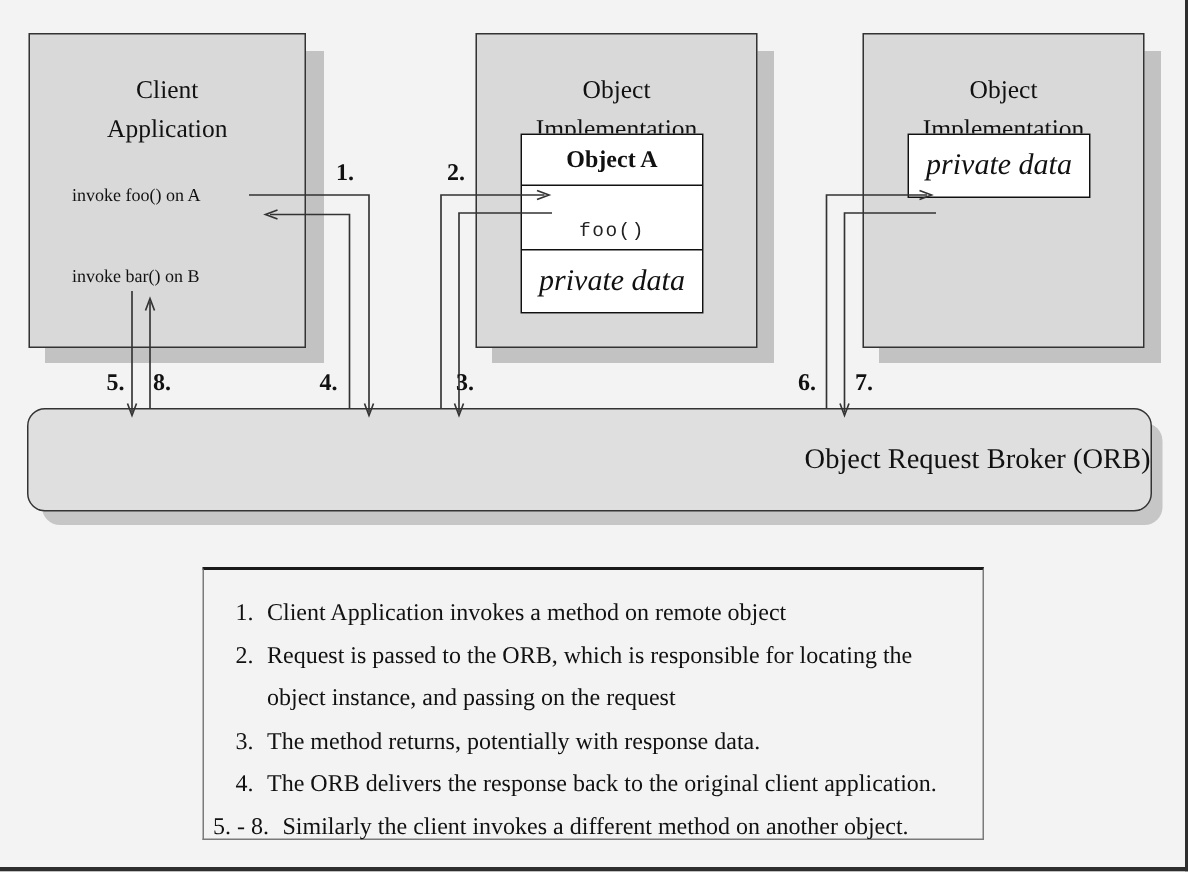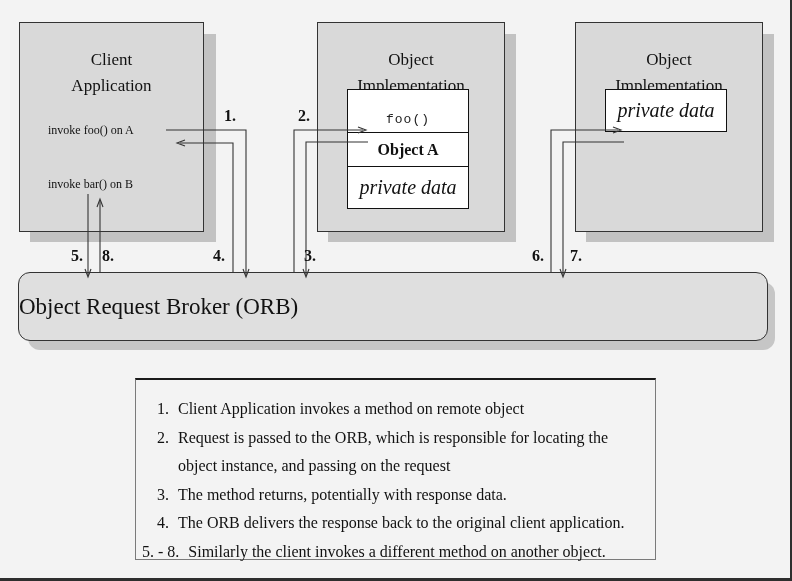--- a/index.html
+++ b/index.html
@@ -18,21 +18,21 @@
   .sec{box-sizing:border-box;position:relative;}
   .sec1{height:34px;border-bottom:1px solid #111;display:flex;align-items:center;justify-content:center;}
   .objname{font-weight:bold;font-size:16px;}
   .sec2{height:43px;border-bottom:1px solid #111;}
   .method{position:absolute;bottom:5px;left:0;right:0;text-align:center;
     font-family:"Liberation Mono","DejaVu Sans Mono",monospace;font-size:13px;letter-spacing:1px;color:#222;}
   .sec3{height:41px;display:flex;align-items:center;justify-content:center;}
   .privdata{font-style:italic;font-size:20px;}
   .orb-shadow{background:#c6c6c6;border-radius:12px;}
   .orb{background:#dfdfdf;border:1px solid #333;border-radius:12px;box-sizing:border-box;
-    display:flex;align-items:center;justify-content:flex-start;font-size:23px;}
+    display:flex;align-items:center;justify-content:flex-end;font-size:19px;}
   svg.wires{position:absolute;left:0;top:0;pointer-events:none;}
   .numlab{position:absolute;font-weight:bold;font-size:16px;}
   .legend{
     position:absolute;left:135px;top:378px;width:521px;height:182px;box-sizing:border-box;
     background:#f3f3f3;border:1px solid #7a7a7a;border-top:2px solid #1a1a1a;
     padding:15px 8px 0 6px;font-size:16px;
   }
   .legend-row{display:flex;line-height:28.5px;}
   .legend-row .num{flex:none;min-width:27px;text-align:right;padding-right:9px;}
   .legend-row .txt{white-space:pre-line;}
@@ -52,25 +52,25 @@
     <div class="invoke" style="left:28px;top:154px;">invoke bar() on B</div>
   </div>
 
   <div class="abs shadow" style="left:328px;top:34px;width:188px;height:208px;"></div>
   <div class="abs gbox" style="left:317px;top:22px;width:188px;height:210px;">
     <div class="box-title">
       <div>Object</div>
       <div>Implementation</div>
     </div>
     <div class="inner" style="left:29px;top:66px;">
+      <div class="sec sec1">
+          <span class="objname">Object A</span>
+        </div>
       <div class="sec sec2">
           <div class="method">foo()</div>
-        </div>
-      <div class="sec sec1">
-          <span class="objname">Object A</span>
         </div>
       <div class="sec sec3">
           <span class="privdata">private data</span>
         </div>
     </div>
   </div>
 
   <div class="abs shadow" style="left:586px;top:34px;width:188px;height:208px;"></div>
   <div class="abs gbox" style="left:575px;top:22px;width:188px;height:210px;">
     <div class="box-title">

